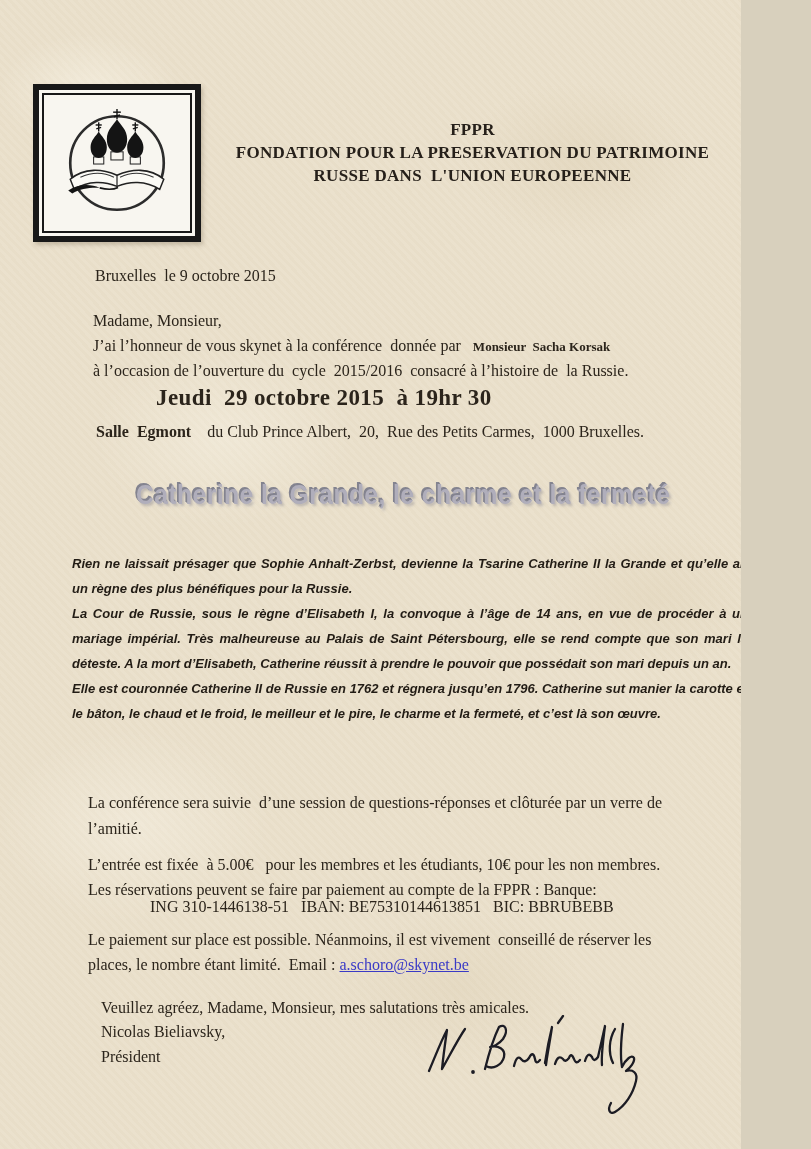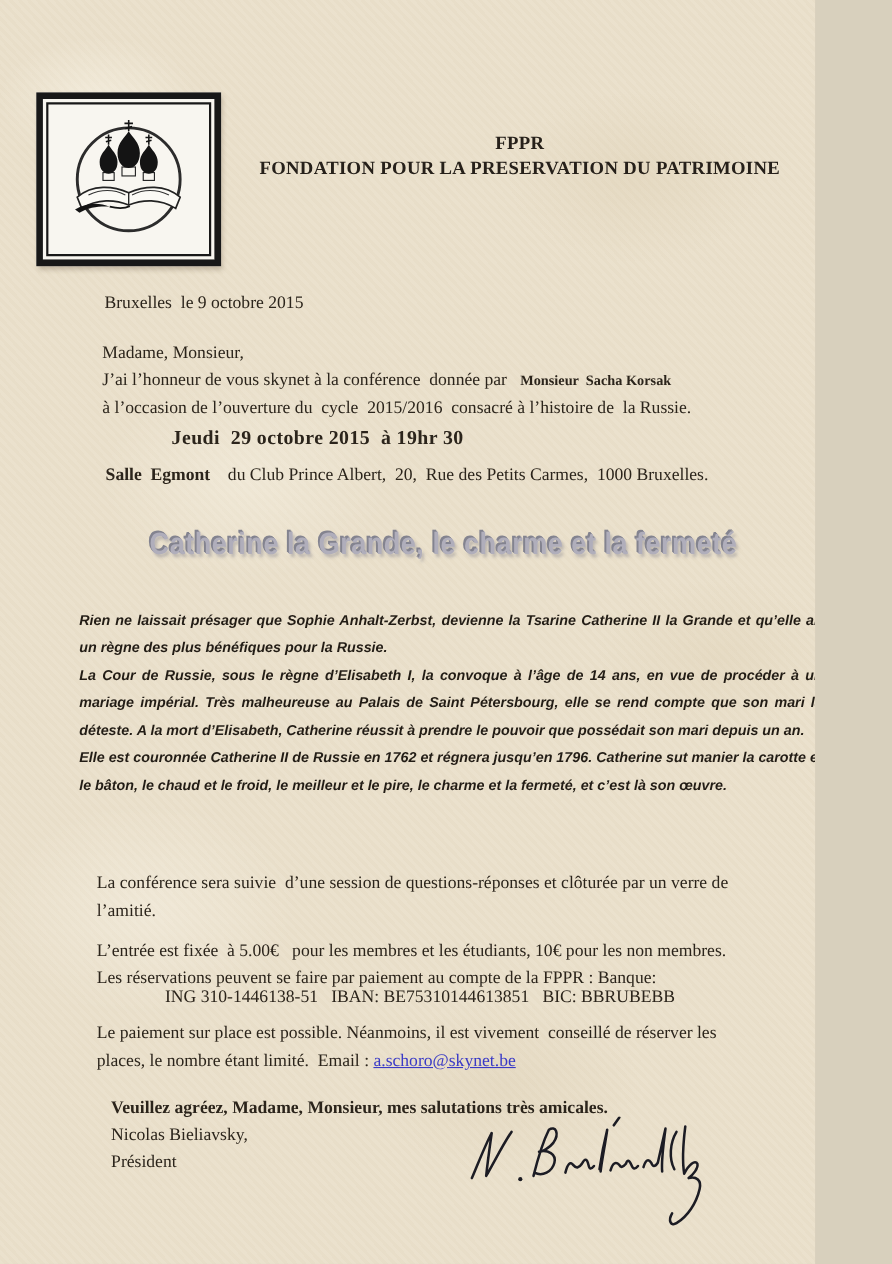--- a/index.html
+++ b/index.html
@@ -24,21 +24,21 @@
     background:#f8f6f0;border:6px solid #181818;
     box-shadow: inset 0 0 0 3px #f8f6f0, inset 0 0 0 5px #181818, 2px 3px 4px rgba(90,75,50,.25);
     display:flex;align-items:center;justify-content:center;
   }
   
   .org-header{
     position:absolute;left:185px;top:118px;width:575px;text-align:center;
     font-weight:bold;font-size:17px;line-height:23px;letter-spacing:.3px;color:#26201a;
   }
   .org-header div{white-space:pre;}
-  .event-line{font-size:18px;font-weight:bold;letter-spacing:.4px;}
+  .event-line{font-size:23px;font-weight:bold;letter-spacing:.4px;}
   .speaker{font-weight:bold;font-size:13px;}
   .venue-bold{font-weight:bold;}
   .main-title{
     position:absolute;left:136px;top:479px;white-space:pre;
     font-family:"Liberation Sans", sans-serif;font-weight:bold;font-size:28px;
     transform:scaleX(.88);transform-origin:left top;
     color:#b0aebb;
     text-shadow:-2px -2px 0 #83838f, -1px -1px 0 #8d8d99, 2px 2px 3px rgba(125,125,138,.45);
     letter-spacing:.5px;
   }
@@ -86,20 +86,21 @@
       <path d="M63,74 C72,69.5 84,68.5 96,74" fill="none" stroke="#333" stroke-width="1"></path>
 
       <path d="M12,87 C22,80.5 34,80.5 43,84.5 C34,84 24,85 16,90 Z" fill="#141414"></path>
       <path d="M43,84.5 C51,86.5 57,86 61,84" fill="none" stroke="#141414" stroke-width="1.6"></path>
     </svg>
   </div>
 
   <div class="org-header">
     <div>FPPR</div>
     <div>FONDATION POUR LA PRESERVATION DU PATRIMOINE</div>
+    <div>RUSSE DANS  L'UNION EUROPEENNE</div>
   </div>
 
   <div class="line" style="left:95px;top:265px;">Bruxelles  le 9 octobre 2015</div>
 
   <div class="line" style="left:93px;top:310px;">Madame, Monsieur,</div>
 
   <div class="line" style="left:93px;top:335px;"><span>J’ai l’honneur de vous skynet à la conférence  donnée par   </span><span class="speaker">Monsieur  Sacha Korsak</span></div>
 
   <div class="line" style="left:93px;top:360px;">à l’occasion de l’ouverture du  cycle  2015/2016  consacré à l’histoire de  la Russie.</div>
 
@@ -117,21 +118,21 @@
 
   <div class="line" style="left:88px;top:792px;">La conférence sera suivie  d’une session de questions-réponses et clôturée par un verre de</div>
   <div class="line" style="left:88px;top:818px;">l’amitié.</div>
 
   <div class="line" style="left:88px;top:854px;">L’entrée est fixée  à 5.00€   pour les membres et les étudiants, 10€ pour les non membres.</div>
   <div class="line" style="left:88px;top:879px;">Les réservations peuvent se faire par paiement au compte de la FPPR : Banque:</div>
   <div class="line" style="left:150px;top:896px;">ING 310-1446138-51   IBAN: BE75310144613851   BIC: BBRUBEBB</div>
   <div class="line" style="left:88px;top:929px;">Le paiement sur place est possible. Néanmoins, il est vivement  conseillé de réserver les</div>
   <div class="line" style="left:88px;top:954px;"><span>places, le nombre étant limité.  Email : </span><a class="email-link">a.schoro@skynet.be</a></div>
 
-  <div class="line" style="left:101px;top:997px;font-weight:bold;">Veuillez agréez, Madame, Monsieur, mes salutations très amicales.</div>
+  <div class="line" style="left:101px;top:997px;">Veuillez agréez, Madame, Monsieur, mes salutations très amicales.</div>
   <div class="line" style="left:101px;top:1021px;">Nicolas Bieliavsky,</div>
   <div class="line" style="left:101px;top:1046px;">Président</div>
 
   <svg class="sig-svg" width="240" height="102" viewBox="0 0 240 102">
     <g fill="none" stroke="#1c1c24" stroke-width="2.3" stroke-linecap="round" stroke-linejoin="round">
 
       <path d="M5,56 C11,42 17,26 23,15 C21,29 19,44 18,54 C26,40 34,24 41,14"></path>
 
       <circle cx="49" cy="57" r="1.9" fill="#1c1c24" stroke="none"></circle>
 

